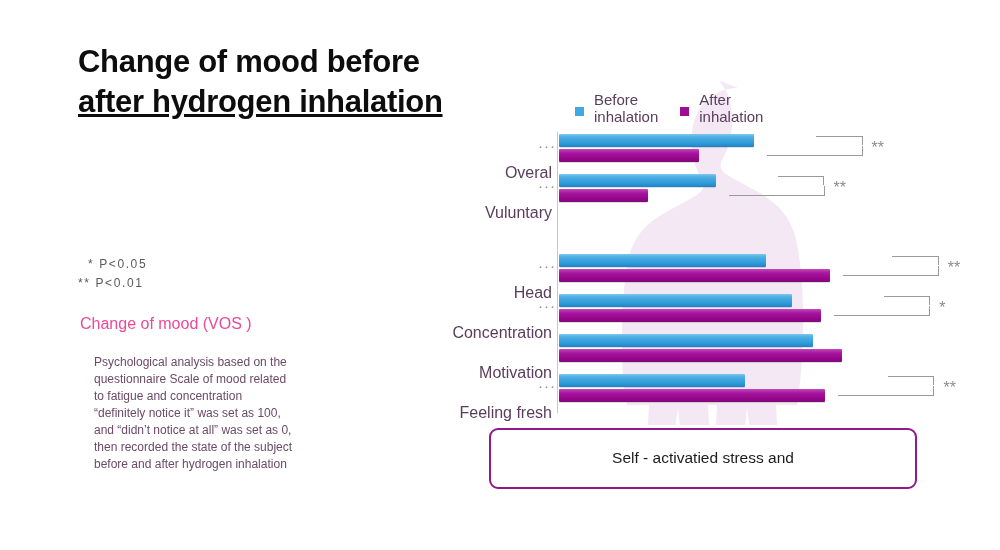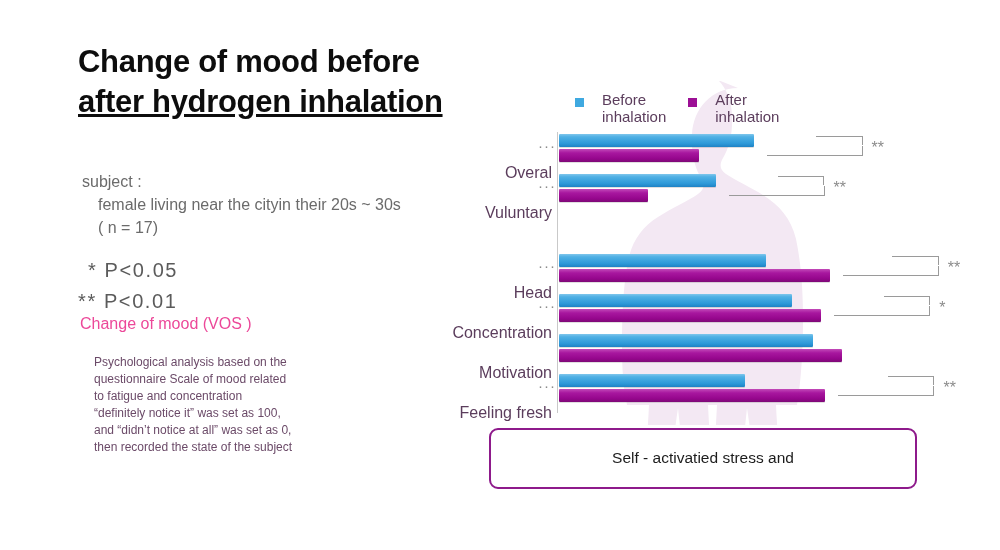--- a/index.html
+++ b/index.html
@@ -20,21 +20,21 @@
 
   .subject-block{
     position:absolute;left:82px;top:170px;width:400px;
     color:#6b6b6b;font-size:16px;line-height:1.45;
   }
   .subject-block .s-lead{display:block;}
   .subject-block .s-ind{display:block;padding-left:16px;}
 
   .pvals{
     position:absolute;left:78px;top:255px;
-    color:#5b5b5b;font-size:20px;line-height:1.55;font-weight:500;
+    color:#5b5b5b;font-size:12px;line-height:1.55;font-weight:500;
   }
   .pvals span{display:block;letter-spacing:1.6px;}
   .pvals .p1{padding-left:10px;}
 
   .vos-title{
     position:absolute;left:80px;top:315px;
     color:#ec4899;font-size:16px;
   }
   .vos-body{
     position:absolute;left:94px;top:354px;width:340px;
@@ -44,21 +44,21 @@
 
   
   .chart-wrap{position:absolute;left:420px;top:80px;width:560px;height:345px;}
 
   .silhouette{
     position:absolute;left:0;top:0;width:560px;height:345px;
     pointer-events:none;
   }
 
   .legend{position:absolute;left:155px;top:12px;display:flex;gap:22px;align-items:flex-start;}
-  .legend-item{display:flex;align-items:flex-start;gap:18px;}
+  .legend-item{display:flex;align-items:center;gap:10px;}
   .legend-sw{width:9px;height:9px;margin-top:6px;flex:none;}
   .legend-sw.before{background:#3fa9e0;}
   .legend-sw.after{background:#9c0f95;}
   .legend-txt{font-size:15px;line-height:1.12;color:#5b3d5c;}
   .legend-txt i{display:block;font-style:normal;}
 
   .plot{
     position:absolute;left:137px;top:52px;width:423px;height:281px;
     border-left:1px solid #c9c9c9;
   }
@@ -112,39 +112,35 @@
 </head>
 <body>
 
 <div class="slide">
 
   <div class="title">
     <span>Change of mood before</span>
     <span class="l2">after hydrogen inhalation</span>
   </div>
 
-  <div class="subject-block">
-    <span class="s-lead">subject :</span>
-    <span class="s-ind">female living near the cityin their 20s ~ 30s</span>
-    <span class="s-ind">( n = 17)</span>
-  </div>
 
   <div class="pvals">
     <span class="p1">* P&lt;0.05</span>
     <span>** P&lt;0.01</span>
   </div>
 
   <div class="vos-title">Change of mood (VOS )</div>
   <div class="vos-body">
     <span>Psychological analysis based on the</span>
     <span>questionnaire Scale of mood related</span>
     <span>to fatigue and concentration</span>
     <span>“definitely notice it” was set as 100,</span>
     <span>and “didn’t notice at all” was set as 0,</span>
     <span>then recorded the state of the subject</span>
+    <span>before and after hydrogen inhalation</span>
   </div>
 
   <div class="chart-wrap">
 
     <svg class="silhouette" viewBox="0 0 560 345">
       <path fill="#f3e8f3" d="M318 8c-26 0-45 20-46 47-1 19 3 33 9 43 4 7 3 12-3 16-10 7-26 14-40 23-16 10-26 24-30 44-5 26-6 56-6 84 0 22 1 40 4 54l1 6h22c-1 24-4 52-4 70h26c1-23 4-47 7-67 2 20 5 44 6 67h27c0-20-2-50-3-70h9c-1 20-3 50-3 70h27c1-23 4-47 6-67 3 20 6 44 7 67h26c0-18-3-46-4-70h21c4-24 6-54 6-86 0-30-2-56-7-80-5-21-17-34-33-44-13-8-28-15-37-21-6-4-7-9-3-16 6-10 10-24 9-43-1-27-18-47-44-47z"></path>
     </svg>
 
     <div class="legend">
       <div class="legend-item">

